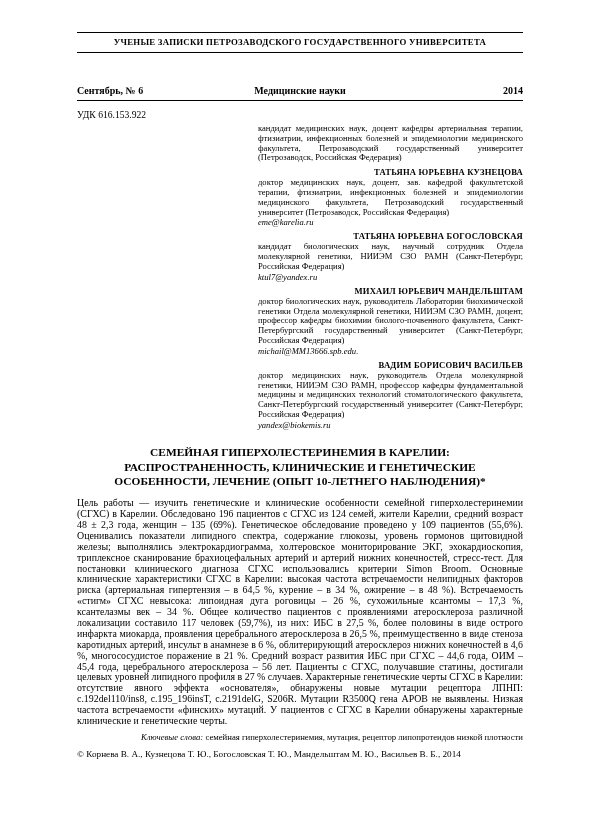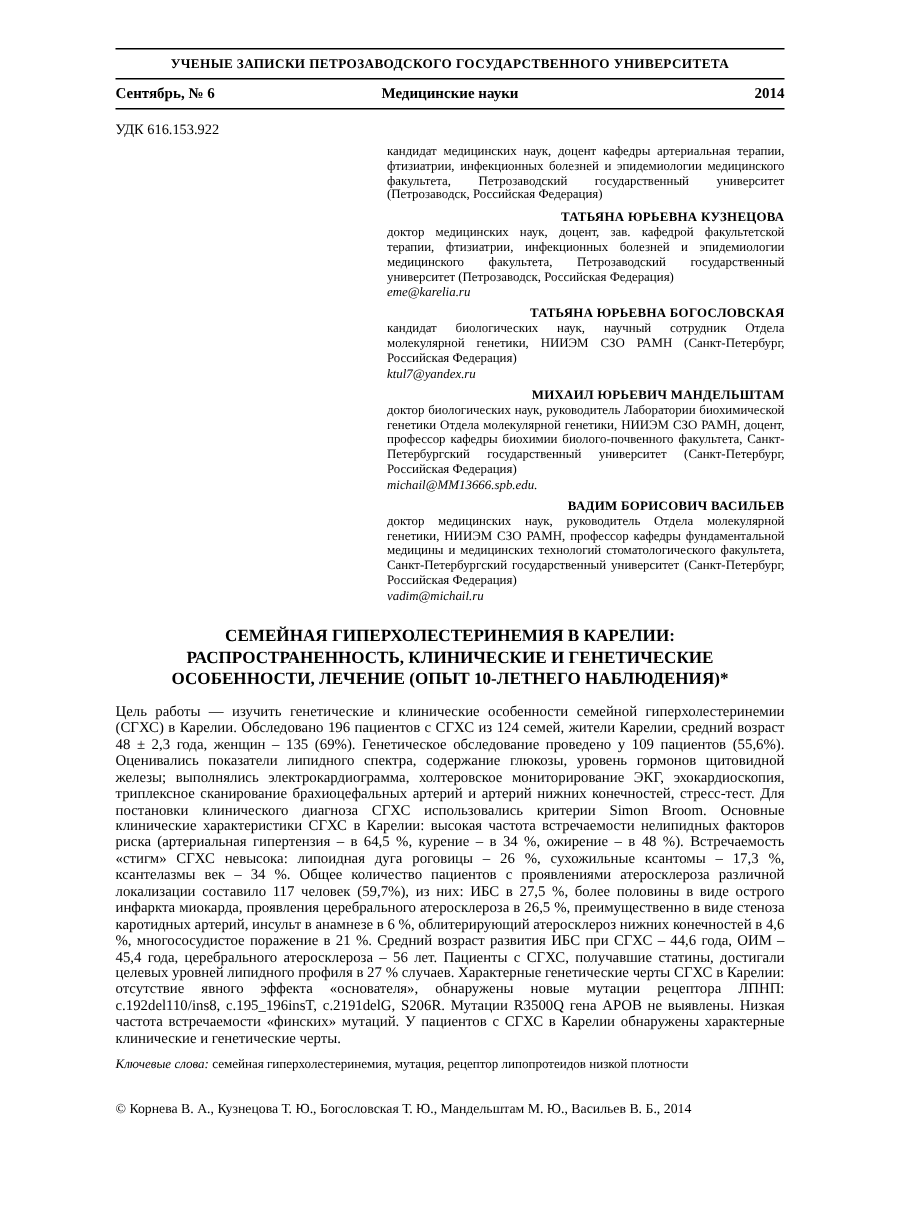--- a/index.html
+++ b/index.html
@@ -27,21 +27,21 @@
   }
   .meta-row {
     display: flex;
     font-weight: bold;
     font-size: 10px;
     padding: 4px 0 4px 0;
     align-items: baseline;
   }
   .meta-row .m-left  { flex: 1; text-align: left; }
   .meta-row .m-center{ flex: 1.4; text-align: center; }
-  .meta-row .m-right { flex: 1; text-align: right; }
+  .meta-row .m-right { flex: 1; text-align: right; margin-top: 28px; }
   .udc { font-size: 9.6px; margin-top: 8px; }
   .authors {
     width: 265px;
     margin-left: auto;
     margin-top: 4px;
   }
   .author { margin-bottom: 4px; }
   .author-name {
     font-weight: bold;
     font-size: 8.6px;
@@ -70,24 +70,25 @@
   .abstract {
     margin-top: 9px;
     font-size: 9.9px;
     line-height: 1.1;
     text-align: justify;
   }
   .keywords {
     margin-top: 5px;
     font-size: 8.7px;
     line-height: 1.15;
+    text-align: right;
   }
   .kw-label { font-style: italic; }
   .copyright {
-    margin-top: 20px;
+    margin-top: 7px;
     font-size: 9.2px;
   }
 </style>
 </head>
 <body>
 
 <div class="page">
 
   <div class="rule"></div>
 
@@ -125,21 +126,21 @@
 
     <div class="author">
       <div class="author-name">МИХАИЛ ЮРЬЕВИЧ МАНДЕЛЬШТАМ</div>
       <div class="author-bio">доктор биологических наук, руководитель Лаборатории биохимической генетики Отдела молекулярной генетики, НИИЭМ СЗО РАМН, доцент, профессор кафедры биохимии биолого-почвенного факультета, Санкт-Петербургский государственный университет (Санкт-Петербург, Российская Федерация)</div>
       <div class="author-email">michail@MM13666.spb.edu.</div>
     </div>
 
     <div class="author">
       <div class="author-name">ВАДИМ БОРИСОВИЧ ВАСИЛЬЕВ</div>
       <div class="author-bio">доктор медицинских наук, руководитель Отдела молекулярной генетики, НИИЭМ СЗО РАМН, профессор кафедры фундаментальной медицины и медицинских технологий стоматологического факультета, Санкт-Петербургский государственный университет (Санкт-Петербург, Российская Федерация)</div>
-      <div class="author-email">vadim@michail.ru</div>
+      <div class="author-email">yandex@biokemis.ru</div>
     </div>
 
   </section>
 
   <h1 class="article-title">СЕМЕЙНАЯ ГИПЕРХОЛЕСТЕРИНЕМИЯ В КАРЕЛИИ: РАСПРОСТРАНЕННОСТЬ, КЛИНИЧЕСКИЕ И ГЕНЕТИЧЕСКИЕ ОСОБЕННОСТИ, ЛЕЧЕНИЕ (ОПЫТ 10-ЛЕТНЕГО НАБЛЮДЕНИЯ)*</h1>
 
   <p class="abstract">Цель работы — изучить генетические и клинические особенности семейной гиперхолестеринемии (СГХС) в Карелии. Обследовано 196 пациентов с СГХС из 124 семей, жители Карелии, средний возраст 48 ± 2,3 года, женщин – 135 (69%). Генетическое обследование проведено у 109 пациентов (55,6%). Оценивались показатели липидного спектра, содержание глюкозы, уровень гормонов щитовидной железы; выполнялись электрокардиограмма, холтеровское мониторирование ЭКГ, эхокардиоскопия, триплексное сканирование брахиоцефальных артерий и артерий нижних конечностей, стресс-тест. Для постановки клинического диагноза СГХС использовались критерии Simon Broom. Основные клинические характеристики СГХС в Карелии: высокая частота встречаемости нелипидных факторов риска (артериальная гипертензия – в 64,5 %, курение – в 34 %, ожирение – в 48 %). Встречаемость «стигм» СГХС невысока: липоидная дуга роговицы – 26 %, сухожильные ксантомы – 17,3 %, ксантелазмы век – 34 %. Общее количество пациентов с проявлениями атеросклероза различной локализации составило 117 человек (59,7%), из них: ИБС в 27,5 %, более половины в виде острого инфаркта миокарда, проявления церебрального атеросклероза в 26,5 %, преимущественно в виде стеноза каротидных артерий, инсульт в анамнезе в 6 %, облитерирующий атеросклероз нижних конечностей в 4,6 %, многососудистое поражение в 21 %. Средний возраст развития ИБС при СГХС – 44,6 года, ОИМ – 45,4 года, церебрального атеросклероза – 56 лет. Пациенты с СГХС, получавшие статины, достигали целевых уровней липидного профиля в 27 % случаев. Характерные генетические черты СГХС в Карелии: отсутствие явного эффекта «основателя», обнаружены новые мутации рецептора ЛПНП: c.192del110/ins8, c.195_196insT, c.2191delG, S206R. Мутации R3500Q гена APOB не выявлены. Низкая частота встречаемости «финских» мутаций. У пациентов с СГХС в Карелии обнаружены характерные клинические и генетические черты.</p>
 
   <p class="keywords"><span class="kw-label">Ключевые слова:</span> <span>семейная гиперхолестеринемия, мутация, рецептор липопротеидов низкой плотности</span></p>
 

